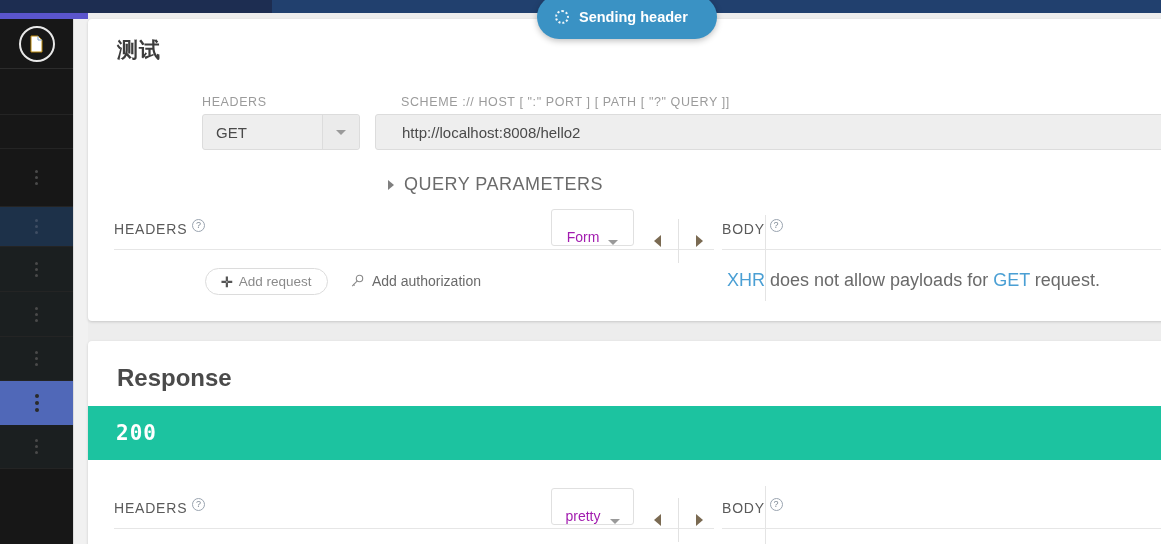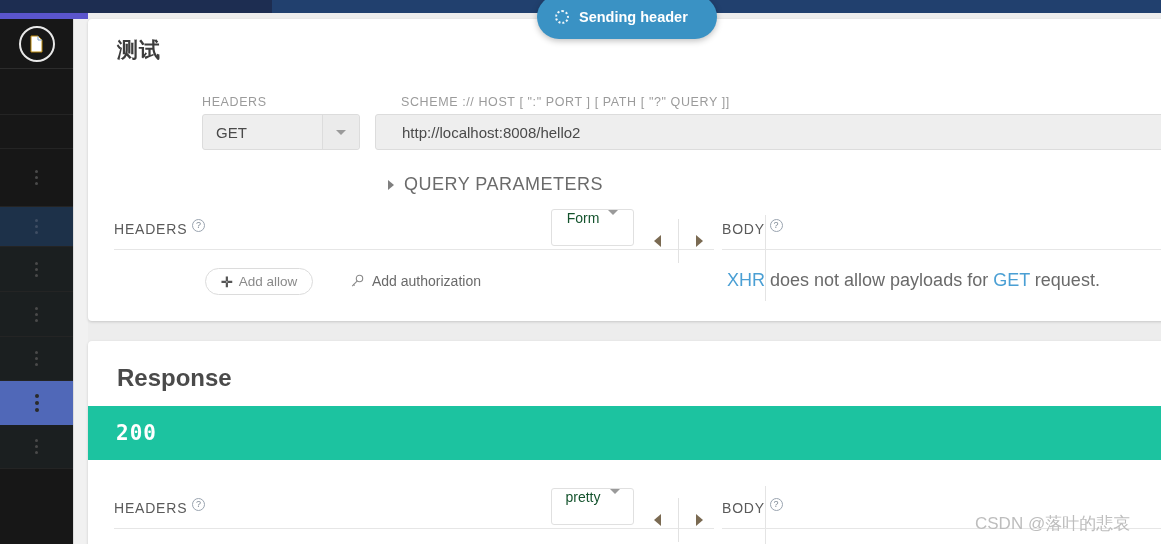--- a/index.html
+++ b/index.html
@@ -150,22 +150,22 @@
     font-size:9px; line-height:1; vertical-align:super;
     margin-left:5px;
   }
   .hr-line {
     position:absolute; height:1px; background:#e6e6e6;
   }
   .dropdown-box {
     position:absolute;
     height:37px; min-width:80px;
     border:1px solid #e0e0e0; border-radius:3px; background:#fff;
-    display:flex; align-items:flex-start; justify-content:center; gap:9px;
-    font-size:14px; color:#14532d;
+    display:flex; align-items:flex-end; justify-content:center; gap:9px;
+    font-size:14px; color:#a21caf;
   }
   .arrow-pair {
     position:absolute;
     display:flex; align-items:center;
   }
   .arrow-pair .sep {
     width:1px; height:44px; background:#e2e2e2; margin:0 17px;
   }
   .vert-div {
     position:absolute; width:1px; background:#e4e4e4;
@@ -325,21 +325,21 @@
       <span class="tri-right-big"></span>
     </div>
 
     <div class="sec-head" style="left:634px; top:200px;">
       <span>BODY</span><span class="help-icon">?</span>
     </div>
     <div class="hr-line" style="left:634px; top:230px; width:456px;"></div>
 
     <div class="add-header-btn" style="top:249px;">
       <span class="plus">✛</span>
-      <span>Add allow</span>
+      <span>Add request</span>
     </div>
 
     <div class="add-auth" style="top:254px;">
       <svg width="14" height="14" viewBox="0 0 14 14">
         <circle cx="9.5" cy="4.5" r="3.2" fill="none" stroke="#8a8a8a" stroke-width="1.1"></circle>
         <path d="M7.3 6.8 L2.2 12.2 M3.2 10.2 l1.4 1.4" fill="none" stroke="#8a8a8a" stroke-width="1.1"></path>
       </svg>
       <span>Add authorization</span>
     </div>
   </div>
@@ -377,15 +377,14 @@
       <span>BODY</span><span class="help-icon">?</span>
     </div>
     <div class="hr-line" style="left:634px; top:187px; width:456px;"></div>
   </div>
 
   <div class="sending-banner">
     <span class="spinner"></span>
     <span>Sending header</span>
   </div>
 
-  <div class="watermark">CSDN @落叶的悲哀</div>
 
 </div>
 
 </body></html>

